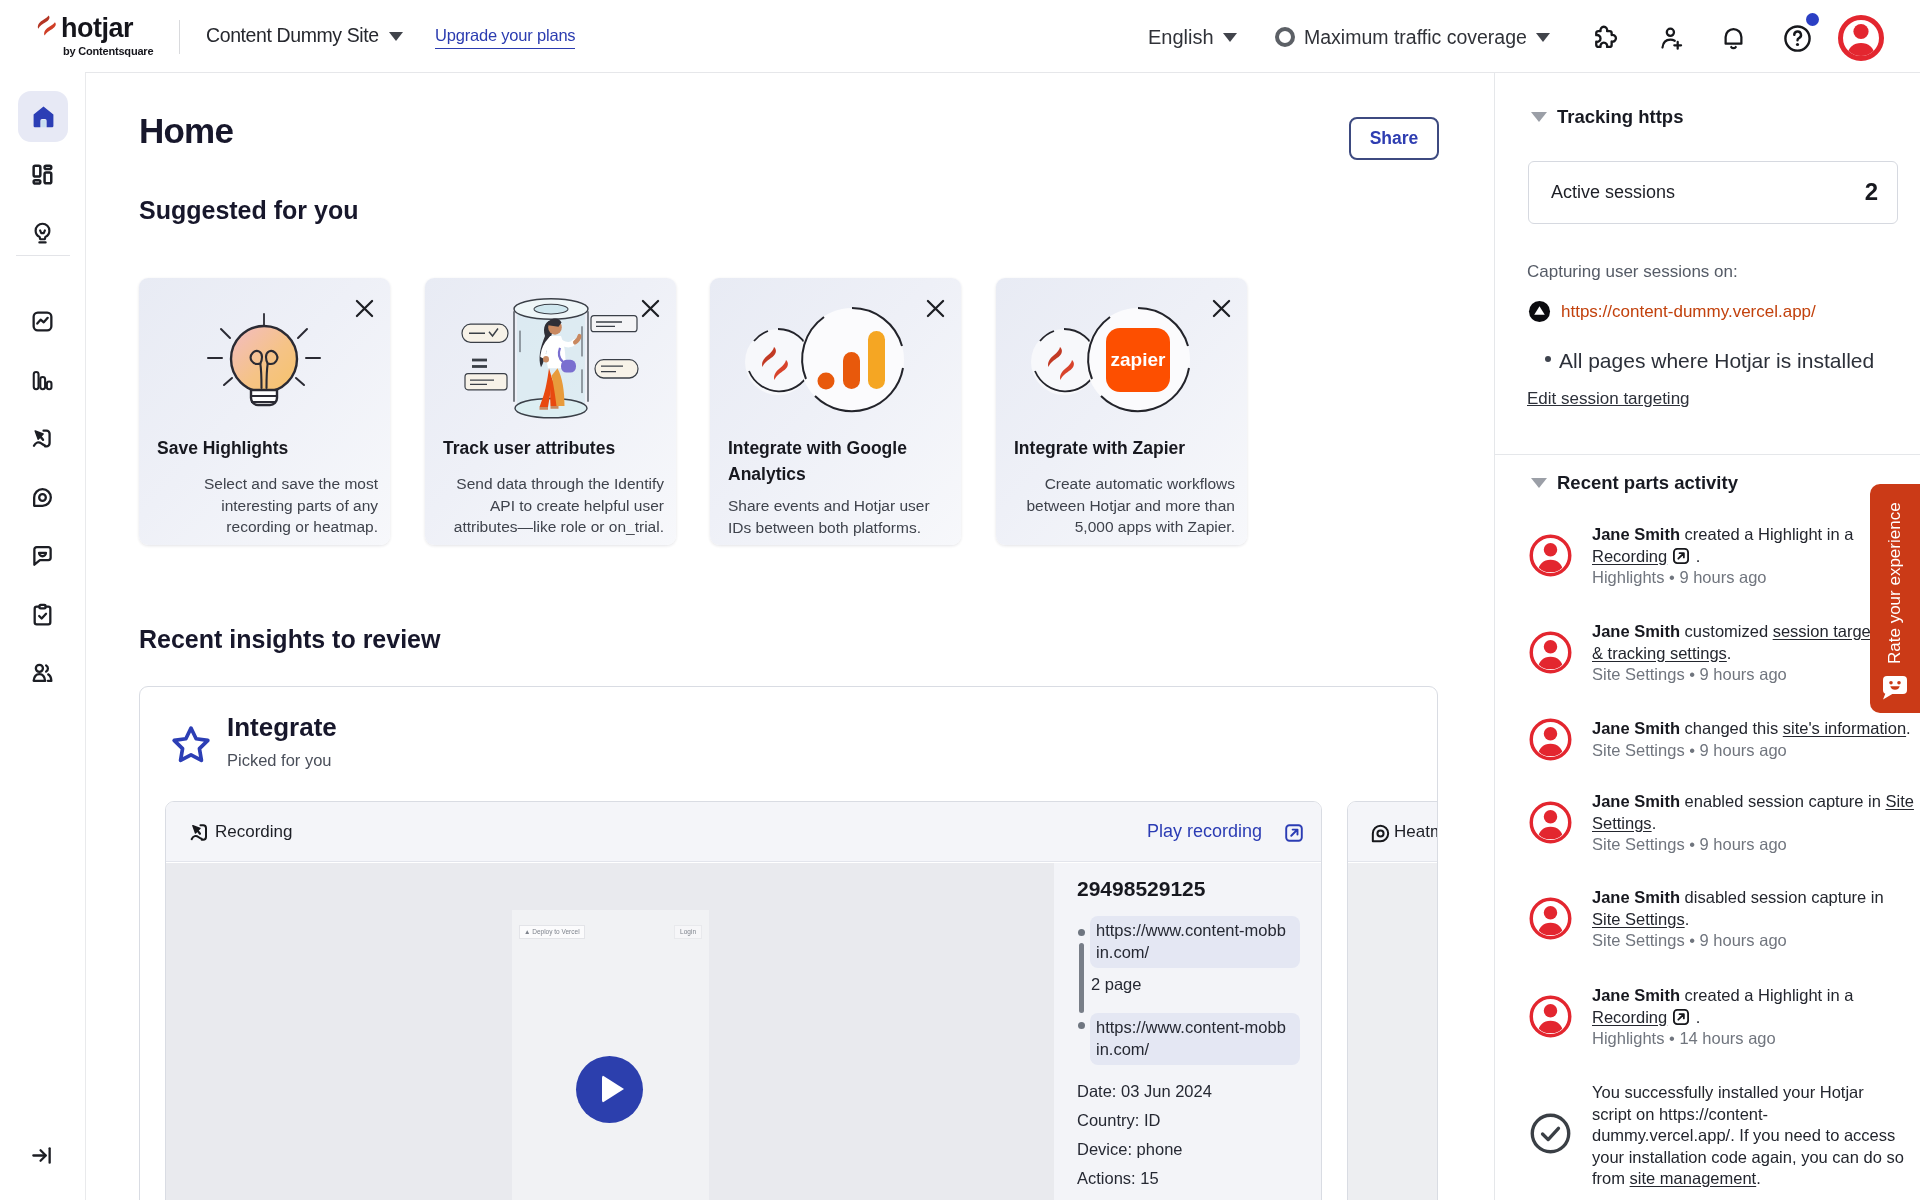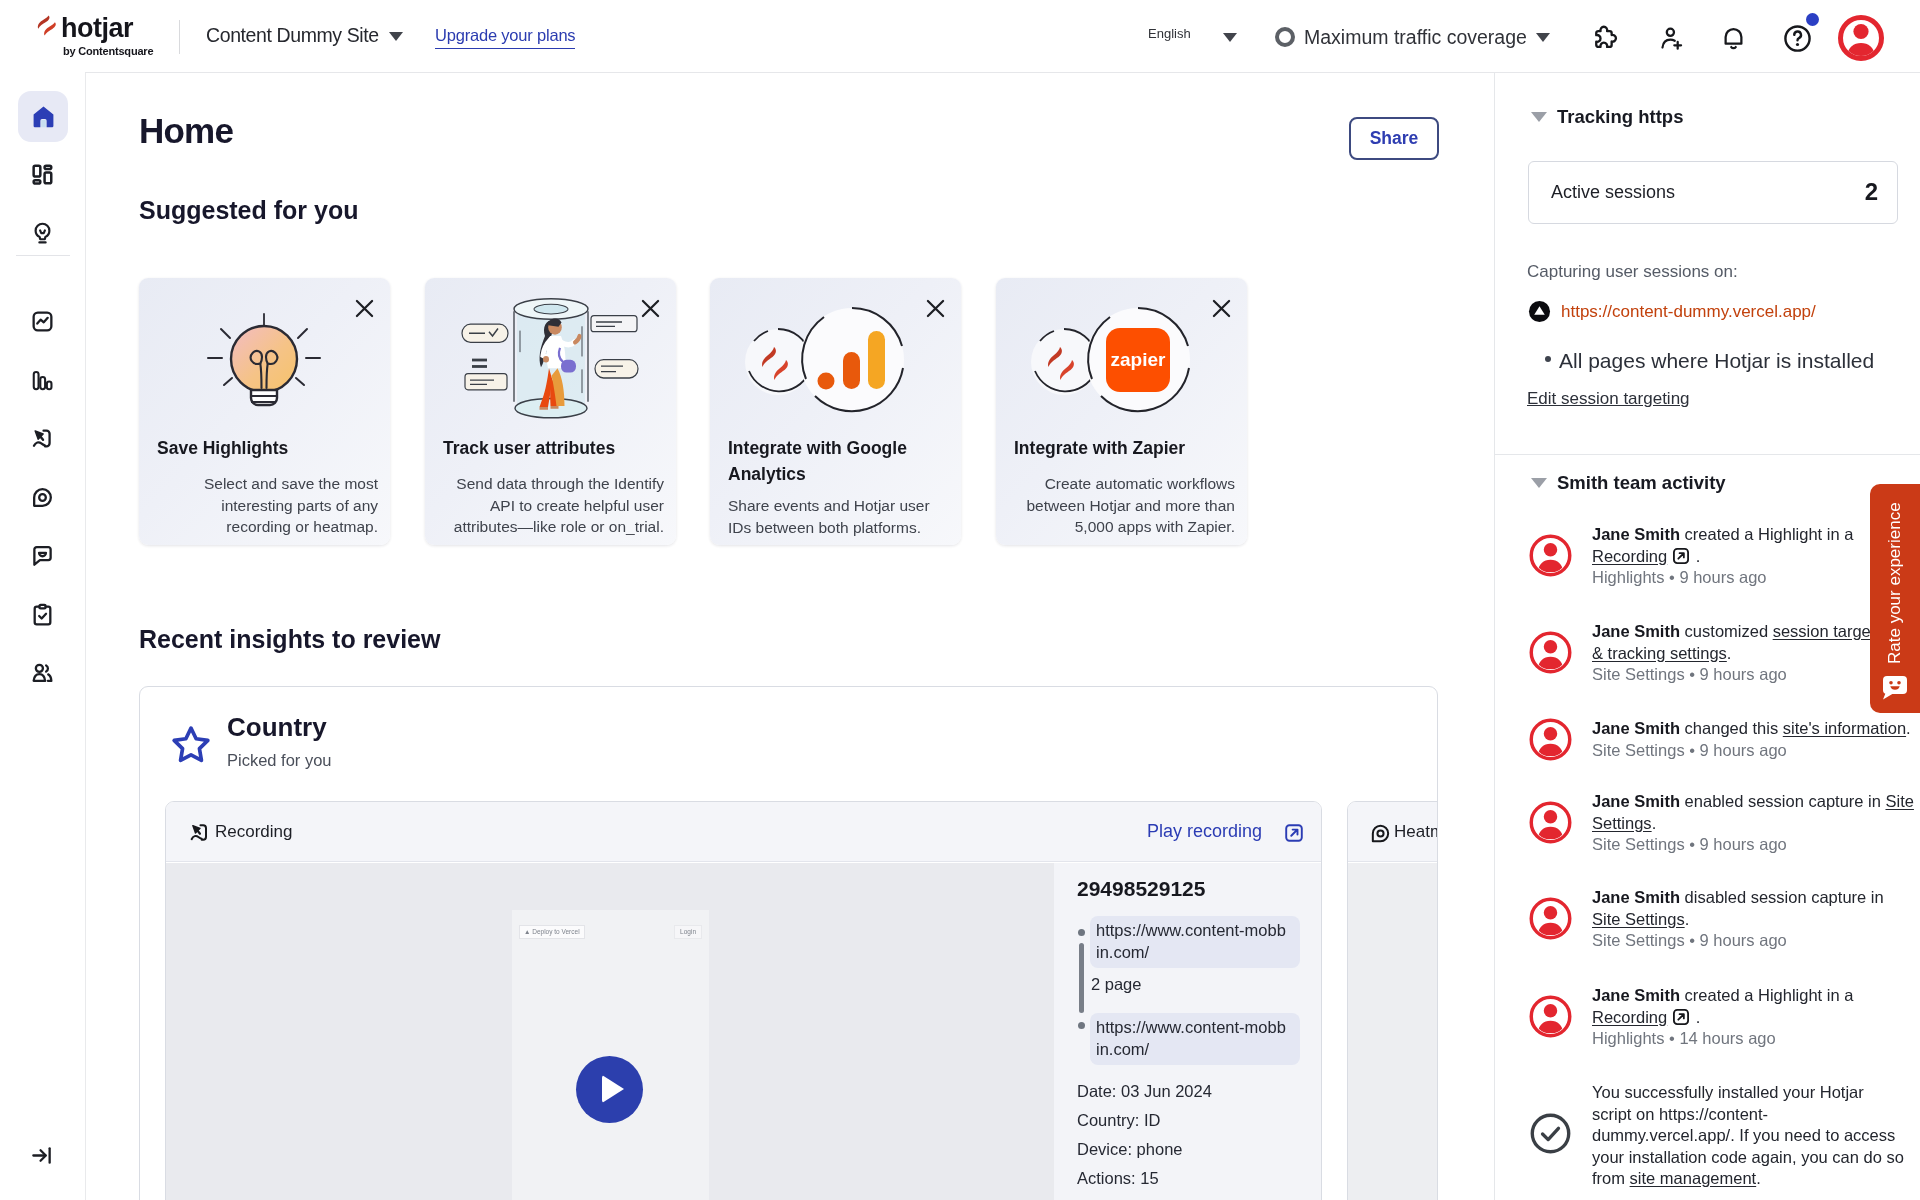--- a/index.html
+++ b/index.html
@@ -8,21 +8,21 @@
 
 
 #topbar { position:absolute; top:0; left:0; width:1920px; height:73px; background:#fff; z-index:5; }
 #topbar .hairline { position:absolute; left:85px; right:0; bottom:0; height:1px; background:#e6e7ea; }
 #logo-word { position:absolute; left:61px; top:13px; font-size:27px; font-weight:700; color:#15151b; letter-spacing:-0.5px; }
 #logo-by { position:absolute; left:63px; top:45px; font-size:11px; font-weight:700; color:#15151b; letter-spacing:-0.2px; }
 #nav-divider { position:absolute; left:179px; top:20px; height:34px; width:1px; background:#d9dadd; }
 #site-name { position:absolute; left:206px; top:24px; font-size:19.5px; letter-spacing:-0.4px; color:#26282e; }
 #site-caret { position:absolute; left:389px; top:32px; }
 #upgrade { position:absolute; left:435px; top:26px; font-size:16.5px; letter-spacing:-0.2px; color:#2b3cb0; border-bottom:1.5px solid #2b3cb0; padding-bottom:3px; }
-#english { position:absolute; left:1148px; top:26px; font-size:13px; color:#303238; }
+#english { position:absolute; left:1148px; top:26px; font-size:20px; color:#303238; }
 #english-caret { position:absolute; left:1223px; top:33px; }
 #ring-icon { position:absolute; left:1275px; top:27px; width:20px; height:20px; border:4.5px solid #5c6066; border-radius:50%; }
 #coverage { position:absolute; left:1304px; top:26px; font-size:19.5px; color:#303238; }
 #coverage-caret { position:absolute; left:1536px; top:33px; }
 .caret { width:0; height:0; border-left:7px solid transparent; border-right:7px solid transparent; border-top:9px solid #41444b; }
 
 
 #sidebar { position:absolute; top:73px; left:0; width:86px; height:1127px; background:#fff; border-right:1px solid #e9eaec; }
 #side-home { position:absolute; left:18px; top:18px; width:50px; height:51px; background:#e7e9f5; border-radius:13px; display:flex; align-items:center; justify-content:center; }
 .sideicon { position:absolute; left:30px; }
@@ -333,21 +333,21 @@
     </svg>
     <div class="sugg-title">Integrate with Zapier</div>
     <div class="sugg-desc">Create automatic workflows between Hotjar and more than 5,000 apps with Zapier.</div>
   </div>
 
   <div id="h-insights">Recent insights to review</div>
   <div id="featured">
     <svg id="feat-star" width="44" height="44" viewBox="0 0 24 24" fill="none" stroke="#2c3eb5" stroke-width="2" stroke-linejoin="round">
         <path d="M12 2.8 l2.8 5.8 6.4 0.9 -4.6 4.5 1.1 6.4 -5.7 -3 -5.7 3 1.1 -6.4 -4.6 -4.5 6.4 -0.9 Z"></path>
       </svg>
-    <div id="feat-title">Country</div>
+    <div id="feat-title">Integrate</div>
     <div id="feat-sub">Picked for you</div>
     <div id="rec-card">
       <div id="rec-head"></div>
       <svg style="position:absolute;left:22px;top:19px" width="23" height="23" viewBox="0 0 24 24" fill="none" stroke="#17181c" stroke-width="2.1" stroke-linecap="round" stroke-linejoin="round">
           <path d="M13 4.5 h2.8 a3 3 0 0 1 3 3 v9 a3 3 0 0 1 -3 3 h-1.5"></path>
           <path d="M3.8 19 c1.6 -3.4 4.6 -4.3 7 -2.3 c1.1 0.9 2.2 1.6 3.5 1.8"></path>
           <path d="M5 4.8 l7.6 2.9 l-4.8 4.9 Z" fill="#17181c" stroke-width="1.4"></path>
           <path d="M9.5 9.5 l3 3.8" stroke-width="2.3"></path>
         </svg>
       <div id="rec-head-label">Recording</div>
@@ -403,21 +403,21 @@
   <svg id="rp-vercel" width="23" height="23" viewBox="0 0 24 24">
       <circle cx="12" cy="12" r="11" fill="#0b0b0f"></circle>
       <path d="M12 6.5 L17.5 15.5 H6.5 Z" fill="#fff"></path>
     </svg>
   <div id="rp-url">https://content-dummy.vercel.app/</div>
   <div id="rp-bullet"></div>
   <div id="rp-allpages">All pages where Hotjar is installed</div>
   <div id="rp-edit">Edit session targeting</div>
   <div id="rp-divider"></div>
   <div id="rp-recent-tri" class="tri"></div>
-  <div id="rp-recent-h">Smith team activity</div>
+  <div id="rp-recent-h">Recent parts activity</div>
 
   <div class="act" style="top:451px">
     <svg class="av" style="top:10px" width="43" height="43" viewBox="0 0 46 46">
         <circle cx="23" cy="23" r="20.6" fill="#fff" stroke="#e3262f" stroke-width="3.7"></circle>
         <clipPath id="av1">
           <circle cx="23" cy="23" r="18.2"></circle>
         </clipPath>
         <g clip-path="url(#av1)">
           <circle cx="23" cy="16.8" r="7.2" fill="#e3262f"></circle>
           <path d="M9.5 41 c0.5 -9 6 -13.5 13.5 -13.5 s13 4.5 13.5 13.5 Z" fill="#e3262f"></path>

